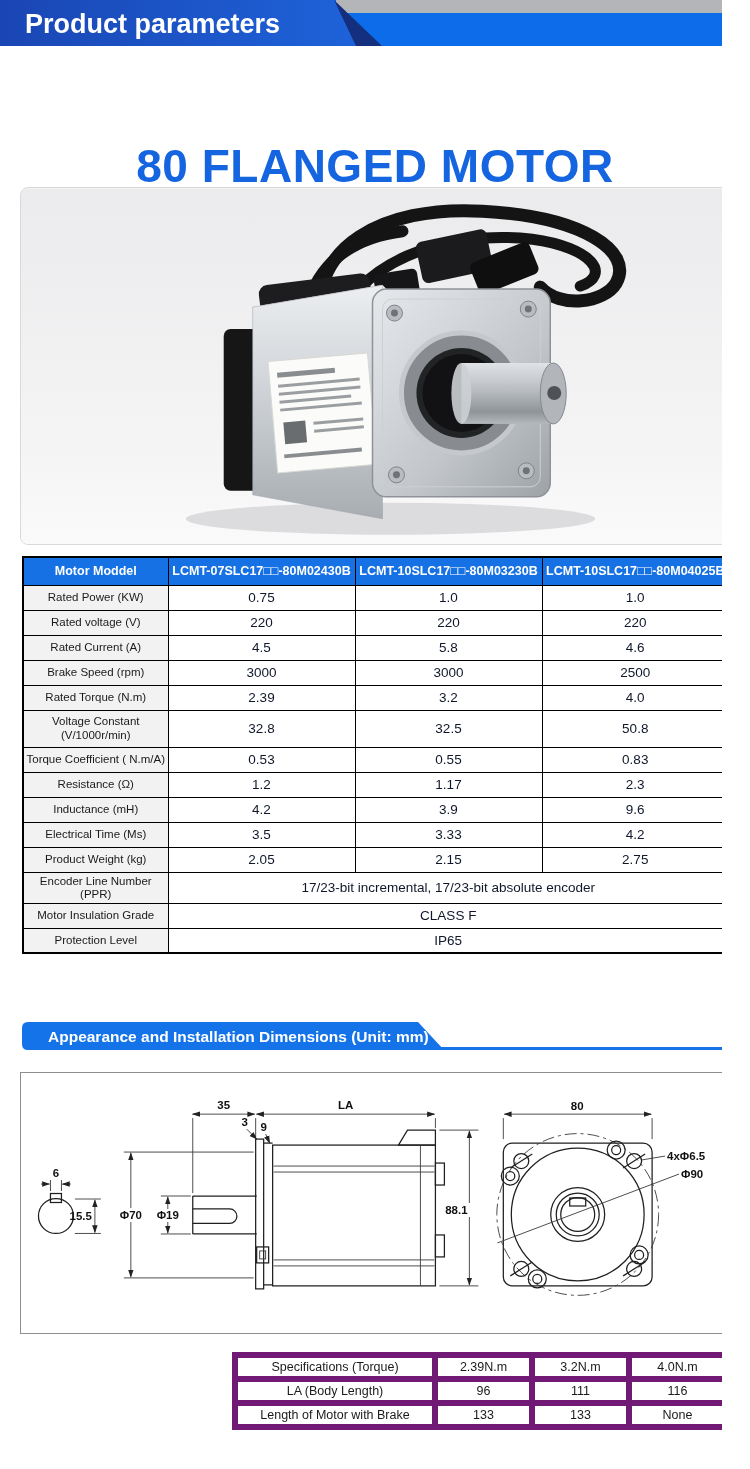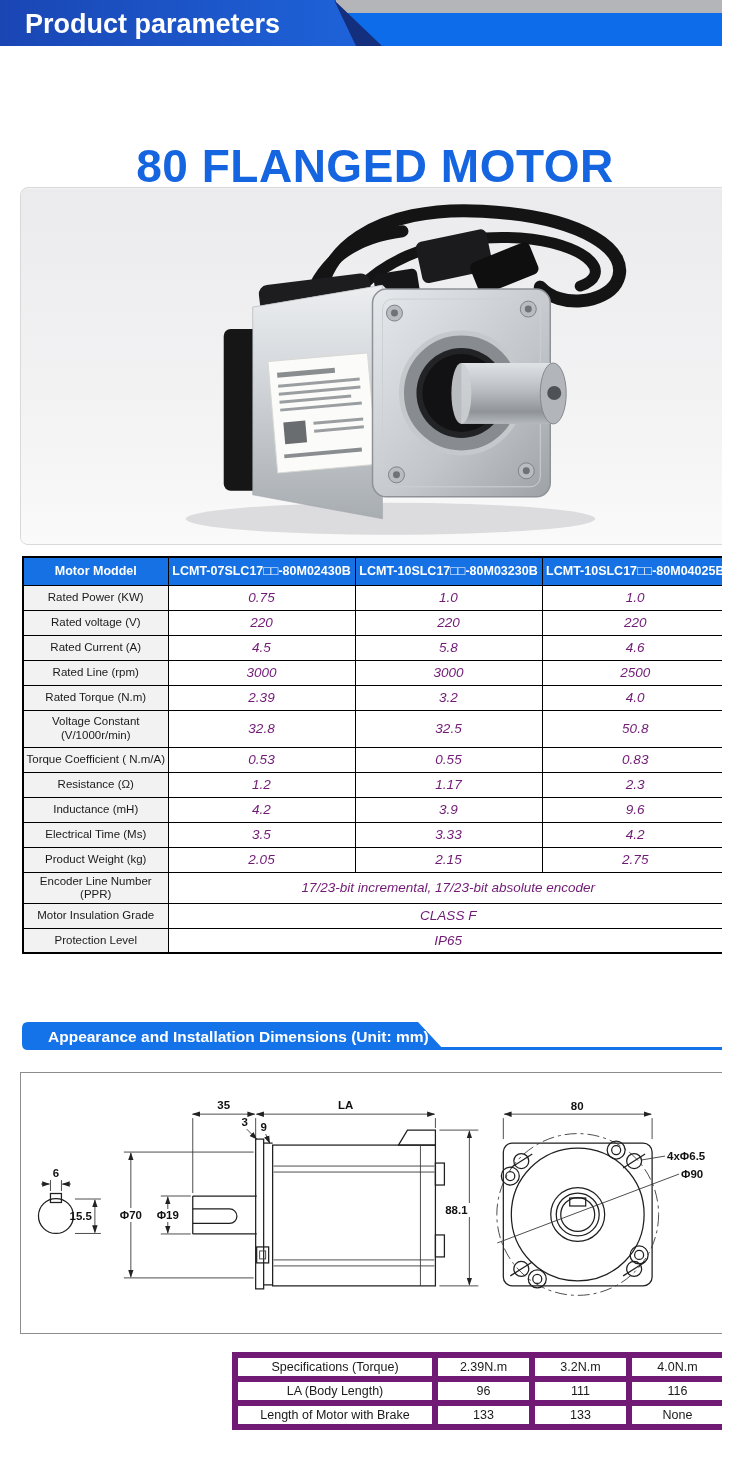--- a/index.html
+++ b/index.html
@@ -20,21 +20,21 @@
 
   
   table { border-collapse:collapse; table-layout:fixed; }
   #spec-table { position:absolute; top:556px; left:22px; width:706px; border:2px solid #000; }
   #spec-table th, #spec-table td { border:1px solid #000; text-align:center; vertical-align:middle; overflow:hidden; }
   #spec-table thead tr { height:28px; }
   #spec-table thead th { background:#1571e4; color:#fff; font-size:12.5px; font-weight:bold; }
   #spec-table tbody tr { height:25px; }
   #spec-table tbody tr.tall { height:37px; }
   #spec-table td.lbl { background:#f2f2f2; font-size:11.5px; color:#1a1a1a; line-height:1.15; padding:2px; }
-  #spec-table td.val { background:#fff; font-size:13.5px; color:#701a75;font-style:italic; }
+  #spec-table td.val { background:#fff; font-size:13.5px; color:#0f172a; }
   #spec-table col.c0 { width:145px; } #spec-table col.cv { width:187px; }
 
   
   #section-banner { position:absolute; top:1020px; left:20px; width:710px; height:33px; }
 
   
   #drawing-frame { position:absolute; top:1072px; left:20px; width:709px; height:262px;
     border:1px solid #8d8d8d; background:#fff; }
 
   
@@ -185,21 +185,21 @@
           <td class="val">220</td>
           <td class="val">220</td>
         </tr>
       <tr>
           <td class="lbl">Rated Current (A)</td>
           <td class="val">4.5</td>
           <td class="val">5.8</td>
           <td class="val">4.6</td>
         </tr>
       <tr>
-          <td class="lbl">Rated Line (rpm)</td>
+          <td class="lbl">Brake Speed (rpm)</td>
           <td class="val">3000</td>
           <td class="val">3000</td>
           <td class="val">2500</td>
         </tr>
       <tr>
           <td class="lbl">Rated Torque (N.m)</td>
           <td class="val">2.39</td>
           <td class="val">3.2</td>
           <td class="val">4.0</td>
         </tr>

